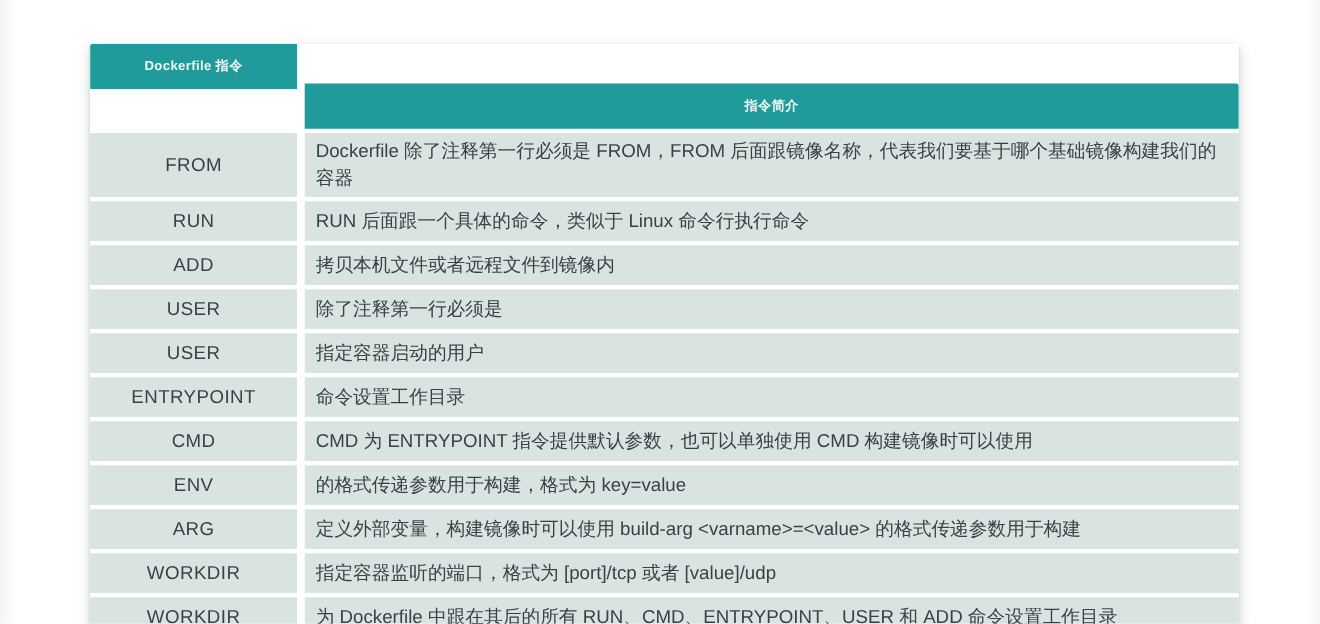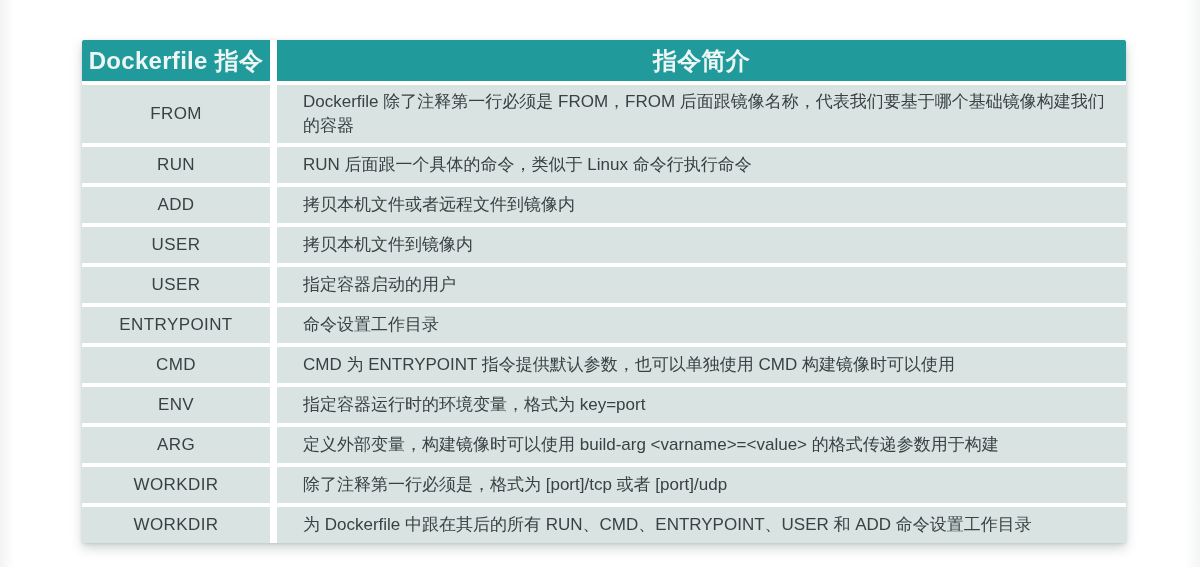--- a/index.html
+++ b/index.html
@@ -29,49 +29,49 @@
     display: grid;
     grid-template-columns: 188px 1fr;
     column-gap: 7px;
     row-gap: 4px;
     background: #ffffff;
   }
   .hcell {
     background: var(--header-bg, #209a9a);
     color: var(--header-text, #eef6f5);
     font-weight: bold;
-    font-size: 24px;
+    font-size: 12px;
     display: flex;
     align-items: center;
     justify-content: center;
     height: 41px;
     letter-spacing: 0.3px;
   }
   .hcell-left { border-top-left-radius: 2px; }
-  .hcell-right { border-top-right-radius: 2px; }
+  .hcell-right { border-top-right-radius: 2px; margin-top: 36px; }
   .row { display: contents; }
   .cell {
     background: var(--row-bg, #d9e4e2);
     color: var(--body-text, #3a4144);
     font-size: 17px;
     line-height: 1.42;
     display: flex;
     align-items: center;
     min-height: 36px;
     box-sizing: border-box;
   }
   .cell.left {
     justify-content: center;
     text-align: right;
     letter-spacing: 0.4px;
   }
   .cell.right {
     justify-content: flex-start;
     text-align: left;
-    padding: 5px 14px 5px 26px;
+    padding: 5px 14px 5px 10px;
   }
 </style>
 </head>
 <body>
 
 <div class="page">
   <div class="table-card">
     <div class="grid" id="table-grid">
       <div class="hcell hcell-left">Dockerfile 指令</div>
       <div class="hcell hcell-right">指令简介</div>
@@ -86,51 +86,51 @@
     <div class="cell right">RUN 后面跟一个具体的命令，类似于 Linux 命令行执行命令</div>
   </div>
 
   <div class="row">
     <div class="cell left">ADD</div>
     <div class="cell right">拷贝本机文件或者远程文件到镜像内</div>
   </div>
 
   <div class="row">
     <div class="cell left">USER</div>
-    <div class="cell right">拷贝本机文件到镜像内</div>
+    <div class="cell right">除了注释第一行必须是</div>
   </div>
 
   <div class="row">
     <div class="cell left">USER</div>
     <div class="cell right">指定容器启动的用户</div>
   </div>
 
   <div class="row">
     <div class="cell left">ENTRYPOINT</div>
     <div class="cell right">命令设置工作目录</div>
   </div>
 
   <div class="row">
     <div class="cell left">CMD</div>
     <div class="cell right">CMD 为 ENTRYPOINT 指令提供默认参数，也可以单独使用 CMD 构建镜像时可以使用</div>
   </div>
 
   <div class="row">
     <div class="cell left">ENV</div>
-    <div class="cell right">指定容器运行时的环境变量，格式为 key=port</div>
+    <div class="cell right">的格式传递参数用于构建，格式为 key=value</div>
   </div>
 
   <div class="row">
     <div class="cell left">ARG</div>
     <div class="cell right">定义外部变量，构建镜像时可以使用 build-arg &lt;varname&gt;=&lt;value&gt; 的格式传递参数用于构建</div>
   </div>
 
   <div class="row">
     <div class="cell left">WORKDIR</div>
-    <div class="cell right">除了注释第一行必须是，格式为 [port]/tcp 或者 [port]/udp</div>
+    <div class="cell right">指定容器监听的端口，格式为 [port]/tcp 或者 [value]/udp</div>
   </div>
 
   <div class="row">
     <div class="cell left">WORKDIR</div>
     <div class="cell right">为 Dockerfile 中跟在其后的所有 RUN、CMD、ENTRYPOINT、USER 和 ADD 命令设置工作目录</div>
   </div>
 </div>
   </div>
 </div>
 

